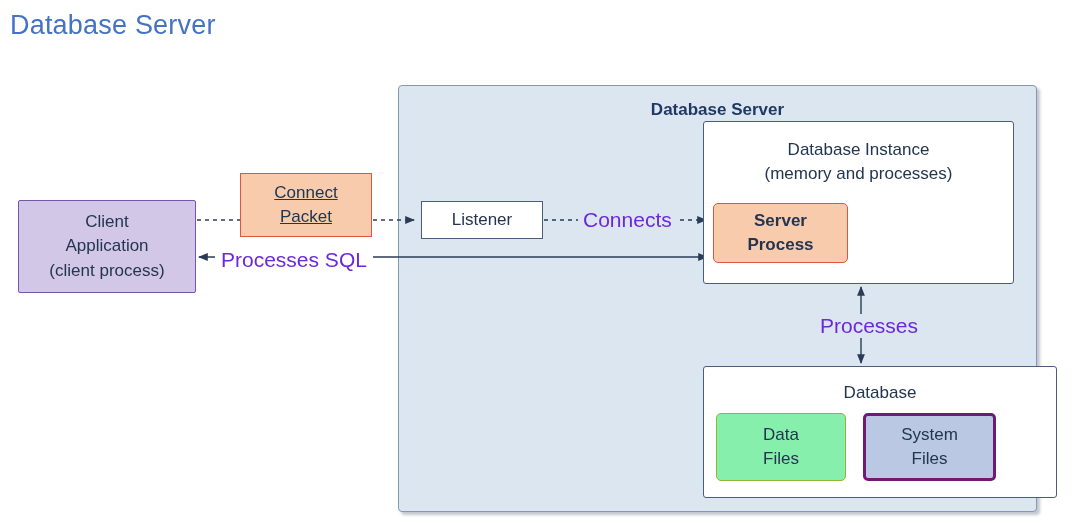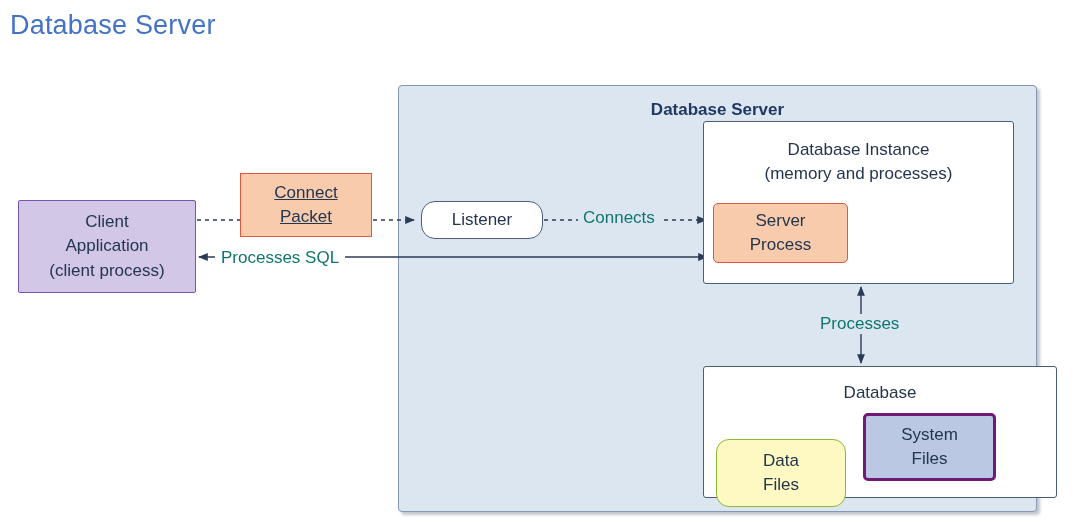--- a/index.html
+++ b/index.html
@@ -86,21 +86,21 @@
   }
 
   
   #listener {
     left: 421px;
     top: 201px;
     width: 122px;
     height: 38px;
     background: #ffffff;
     border: 1px solid #4a5e7a;
-    border-radius: 14px;
+    border-radius: 0;
   }
 
   
   #db-instance {
     left: 703px;
     top: 121px;
     width: 311px;
     height: 163px;
     background: #ffffff;
     border: 1px solid #4a5e7a;
@@ -114,20 +114,21 @@
 
   
   #server-process {
     left: 713px;
     top: 203px;
     width: 135px;
     height: 60px;
     background: #f8cbad;
     border: 1px solid #e0563f;
     border-radius: 5px;
+    font-weight: bold;
   }
 
   
   #database {
     left: 703px;
     top: 366px;
     width: 354px;
     height: 132px;
     background: #ffffff;
     border: 1px solid #4a5e7a;
@@ -135,42 +136,41 @@
     justify-content: flex-start;
   }
   #database-title { margin-top: 14px; }
 
   
   #data-files {
     left: 716px;
     top: 413px;
     width: 130px;
     height: 68px;
-    background: #fef9c3;
+    background: #86efac;
     border: 1px solid #8cb935;
-    border-radius: 13px;
-    margin-top: 26px;
+    border-radius: 5px;
   }
 
   
   #system-files {
     left: 863px;
     top: 413px;
     width: 133px;
     height: 68px;
     background: #bac8e3;
     border: 3px solid #701a75;
     border-radius: 5px;
   }
 
   
   .edge-label {
     position: absolute;
-    font-size: 17px;
-    color: #0f766e;
+    font-size: 21px;
+    color: #6d28d9;
     background: transparent;
     white-space: nowrap;
   }
   #label-connects { left: 578px; top: 208px; background: #dce6f1; padding: 0 5px; }
   #label-processes-sql { left: 215px; top: 248px; background: #ffffff; padding: 0 6px; }
   #label-accesses { left: 815px; top: 314px; background: #dce6f1; padding: 0 5px; }
 
   
   #connectors {
     position: absolute;

